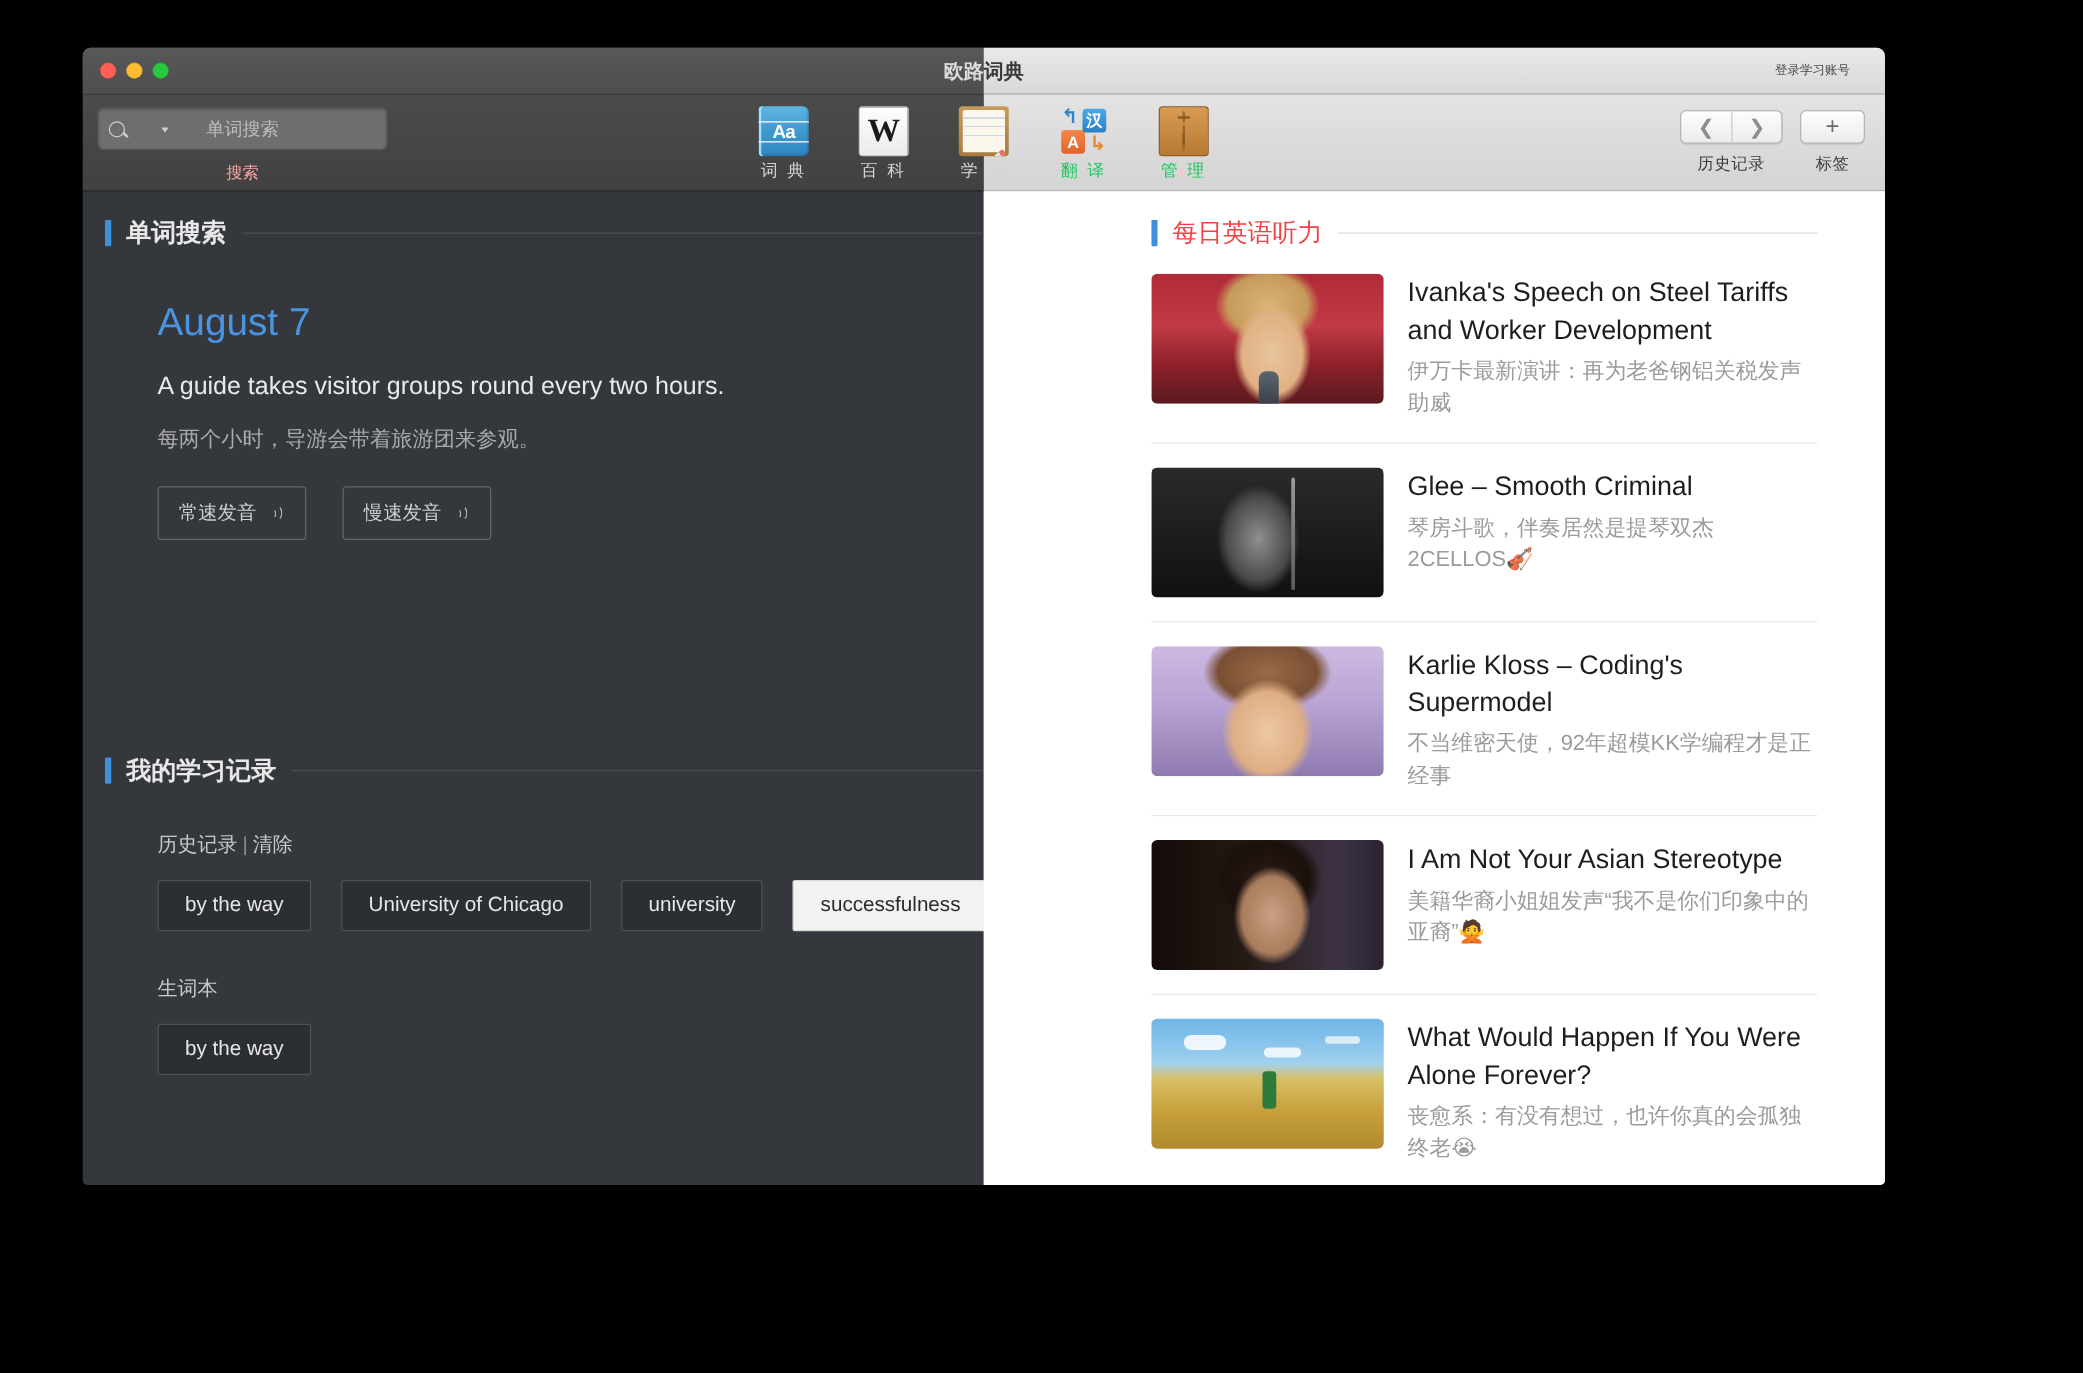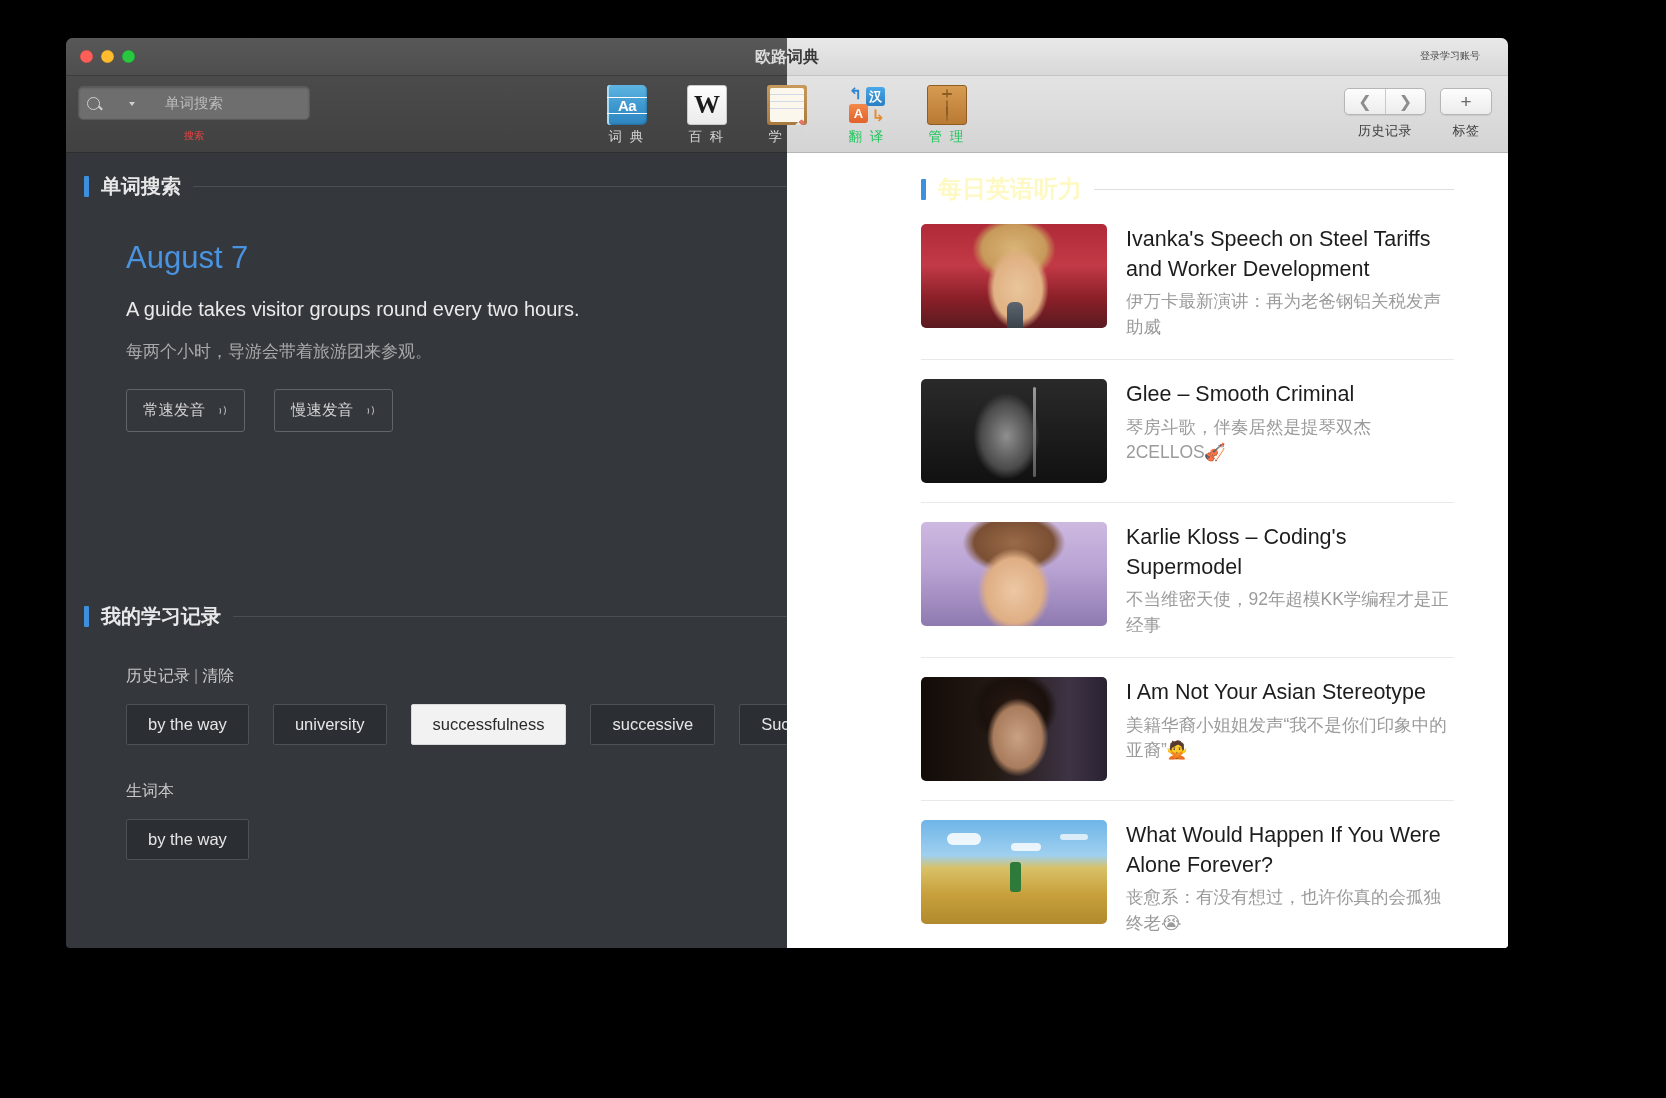--- a/index.html
+++ b/index.html
@@ -84,21 +84,21 @@
   .search-field .mag::after {
     content: ""; position: absolute; width: 5px; height: 1.8px; background: #cfcfcf;
     right: -4px; bottom: 0px; transform: rotate(45deg);
   }
   .search-field .caret {
     width: 0; height: 0; border-left: 3.5px solid transparent; border-right: 3.5px solid transparent;
     border-top: 4px solid #cfcfcf; margin: 2px 6px 0 4px; flex: 0 0 auto;
   }
   .search-field .ph { font-size: 14.5px; color: #bdbdbd; }
   .search-label {
-    text-align: center; font-size: 10px; color: #ef4444;
+    text-align: center; font-size: 13px; color: #fca5a5;
     margin-top: 9px; width: 232px;
   }
 
   
   .tb-center {
     position: absolute; left: 50%; transform: translateX(-50%);
     top: 9px; display: flex; gap: 22px; z-index: 4;
   }
   .tb-item { width: 58px; text-align: center; cursor: default; }
   .tb-glyph {
@@ -201,21 +201,21 @@
   }
   .body-light {
     position: absolute; left: 721px; top: 0; right: 0; height: 100%;
     background: #ffffff;
   }
 
   
   .sec-head { display: flex; align-items: center; gap: 12px; }
   .sec-bar { width: 5px; height: 21px; background: #3e8fde; border-radius: 1px; flex: 0 0 auto; }
   .sec-title-dark { font-size: 20px; font-weight: 700; color: #e8e8e8; white-space: nowrap; }
-  .sec-title-light { font-size: 24px; font-weight: 700; color: #fef9c3; white-space: nowrap; }
+  .sec-title-light { font-size: 20px; font-weight: 400; color: #ef4444; white-space: nowrap; }
   .sec-rule-dark { flex: 1 1 auto; height: 1px; background: #4a4f55; }
   .sec-rule-light { flex: 1 1 auto; height: 1px; background: #dedede; }
 
   
   #daily { position: absolute; left: 18px; top: 20px; width: 1406px; z-index: 3; }
   #daily .date {
     font-size: 31px; color: #4a93e0; margin: 40px 0 0 42px; font-weight: 400;
   }
   #daily .en {
     font-size: 20px; color: #eaeaea; margin: 22px 0 0 42px; font-weight: 400;
@@ -463,20 +463,21 @@
           <span class="sec-title-dark">我的学习记录</span>
           <span class="sec-rule-dark"></span>
         </div>
 
         <div class="sub">
           <a>历史记录</a><span class="sep">|</span><a>清除</a>
         </div>
 
         <div class="tagrow">
           <div class="tag">by the way</div>
+          <div class="tag">University of Chicago</div>
           <div class="tag">university</div>
           <div class="tag hov">successfulness</div>
           <div class="tag">successive</div>
           <div class="tag">Successful ageing</div>
         </div>
 
         <div class="sub2">生词本</div>
         <div class="tagrow">
           <div class="tag">by the way</div>
         </div>

